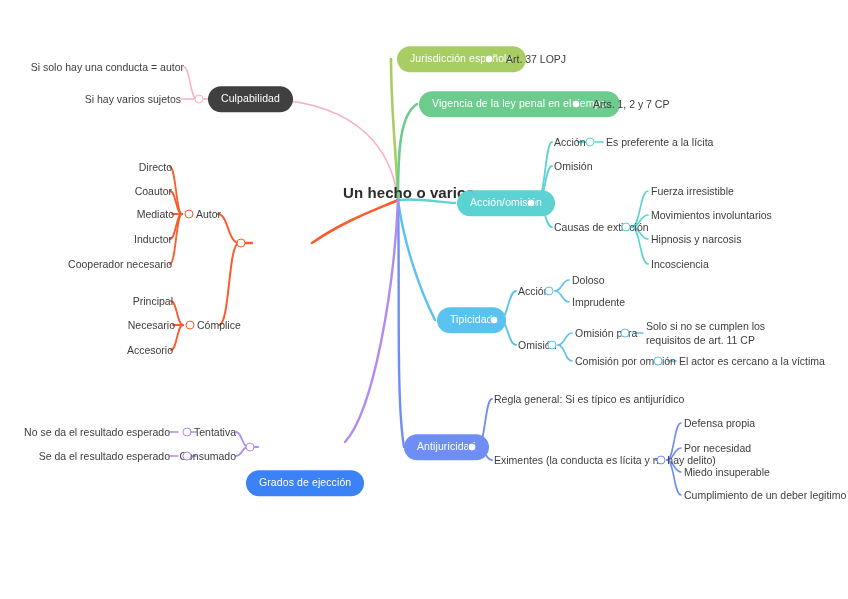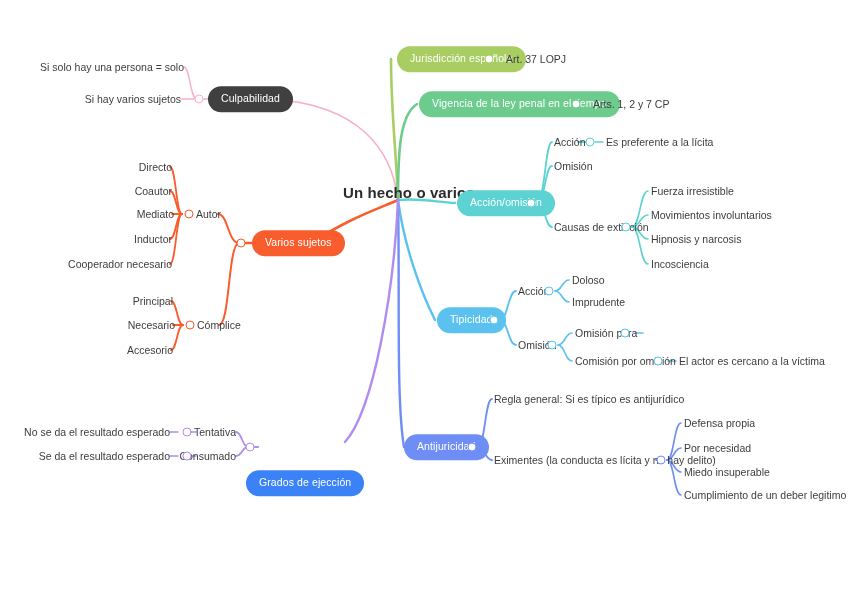--- a/index.html
+++ b/index.html
@@ -147,24 +147,23 @@
       <path d="M667,460 C674,460 674,448 681,448" stroke="#6E8EF5" stroke-width="1.6"></path>
       <path d="M667,460 C674,460 674,472 681,472" stroke="#6E8EF5" stroke-width="1.6"></path>
       <path d="M667,460 C674,460 674,495 681,495" stroke="#6E8EF5" stroke-width="1.6"></path>
     </g>
   </svg>
 
   <div class="center-title" style="left:343px;top:192px;">Un hecho o varios</div>
 
   <div class="node pill" style="left:208px;top:99px;background:#404040;">Culpabilidad</div>
   <div class="knob" style="left:199px;top:99px;border-color:#FAAEC5;"></div>
-  <div class="node txt left" style="left:184px;top:67px;">Si solo hay una persona = solo</div>
+  <div class="node txt left" style="left:184px;top:67px;">Si solo hay una conducta = autor</div>
   <div class="node txt left" style="left:181px;top:99px;">Si hay varios sujetos</div>
 
-  <div class="node pill" style="left:252px;top:243px;background:#F95C2D;">Varios sujetos</div>
   <div class="knob" style="left:241px;top:243px;border-color:#F95C2D;"></div>
 
   <div class="node txt right" style="left:196px;top:214px;">Autor</div>
   <div class="knob" style="left:189px;top:214px;border-color:#F95C2D;"></div>
   <div class="node txt left" style="left:172px;top:167px;">Directo</div>
   <div class="node txt left" style="left:172px;top:191px;">Coautor</div>
   <div class="node txt left" style="left:174px;top:214px;">Mediato</div>
   <div class="node txt left" style="left:172px;top:239px;">Inductor</div>
   <div class="node txt left" style="left:172px;top:264px;">Cooperador necesario</div>
 
@@ -215,20 +214,21 @@
   <div class="node txt right" style="left:518px;top:291px;">Acción</div>
   <div class="knob" style="left:549px;top:291px;border-color:#5BC2F0;"></div>
   <div class="node txt right" style="left:572px;top:280px;">Doloso</div>
   <div class="node txt right" style="left:572px;top:302px;">Imprudente</div>
 
   <div class="node txt right" style="left:518px;top:345px;">Omisión</div>
   <div class="knob" style="left:552px;top:345px;border-color:#5BC2F0;"></div>
 
   <div class="node txt right" style="left:575px;top:333px;">Omisión pura</div>
   <div class="knob" style="left:625px;top:333px;border-color:#5BC2F0;"></div>
+  <div class="node txt right" style="left:646px;top:333px;width:140px;white-space:normal;">Solo si no se cumplen los requisitos de art. 11 CP</div>
 
   <div class="node txt right" style="left:575px;top:361px;">Comisión por omisión</div>
   <div class="knob" style="left:658px;top:361px;border-color:#5BC2F0;"></div>
   <div class="node txt right" style="left:679px;top:361px;">El actor es cercano a la víctima</div>
 
   <div class="node pill" style="left:404px;top:447px;background:#6E8EF5;transform:translate(0,-50%);">Antijuricidad</div>
   <div class="knob" style="left:472px;top:447px;border-color:#6E8EF5;"></div>
 
   <div class="node txt right" style="left:494px;top:399px;">Regla general: Si es típico es antijurídico</div>
 

